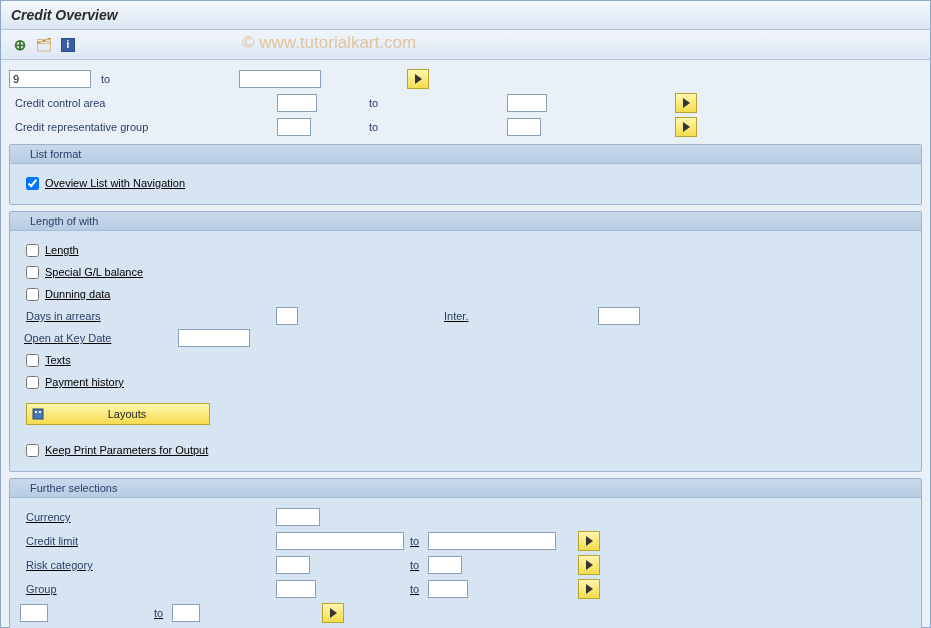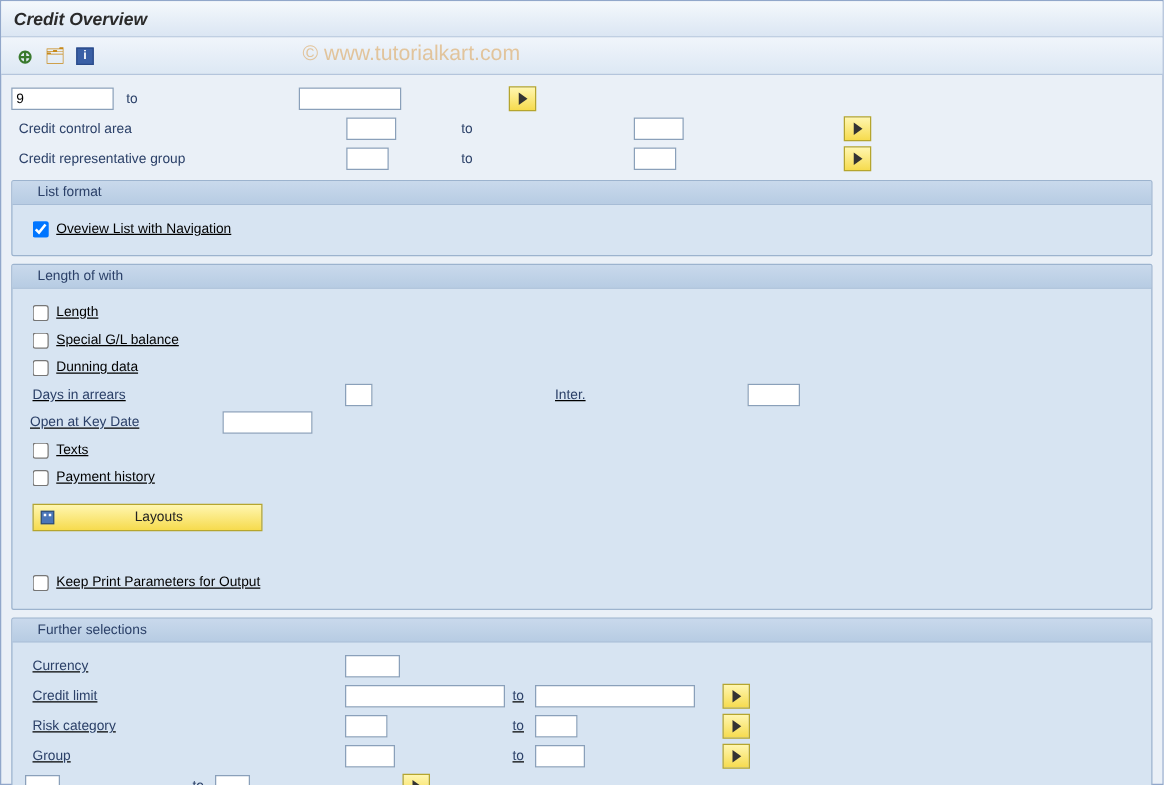--- a/index.html
+++ b/index.html
@@ -280,21 +280,21 @@
           <span class="ico">
             <svg width="12" height="12" viewBox="0 0 12 12">
                 <rect x="1" y="1" width="10" height="10" fill="#4a76b8" stroke="#2a4a78"></rect>
                 <rect x="3" y="3" width="2" height="2" fill="#fff"></rect>
                 <rect x="7" y="3" width="2" height="2" fill="#fff"></rect>
               </svg>
           </span>
           <span class="txt">Layouts</span>
         </div>
 
-        <div class="chk-row" style="margin-top:20px;">
+        <div class="chk-row" style="margin-top:4px;">
           <input type="checkbox" style="">
           <span>Keep Print Parameters for Output</span>
         </div>
       </div>
     </div>
 
     <div class="groupbox">
       <div class="groupbox-title">Further selections</div>
       <div class="group-body">
 

